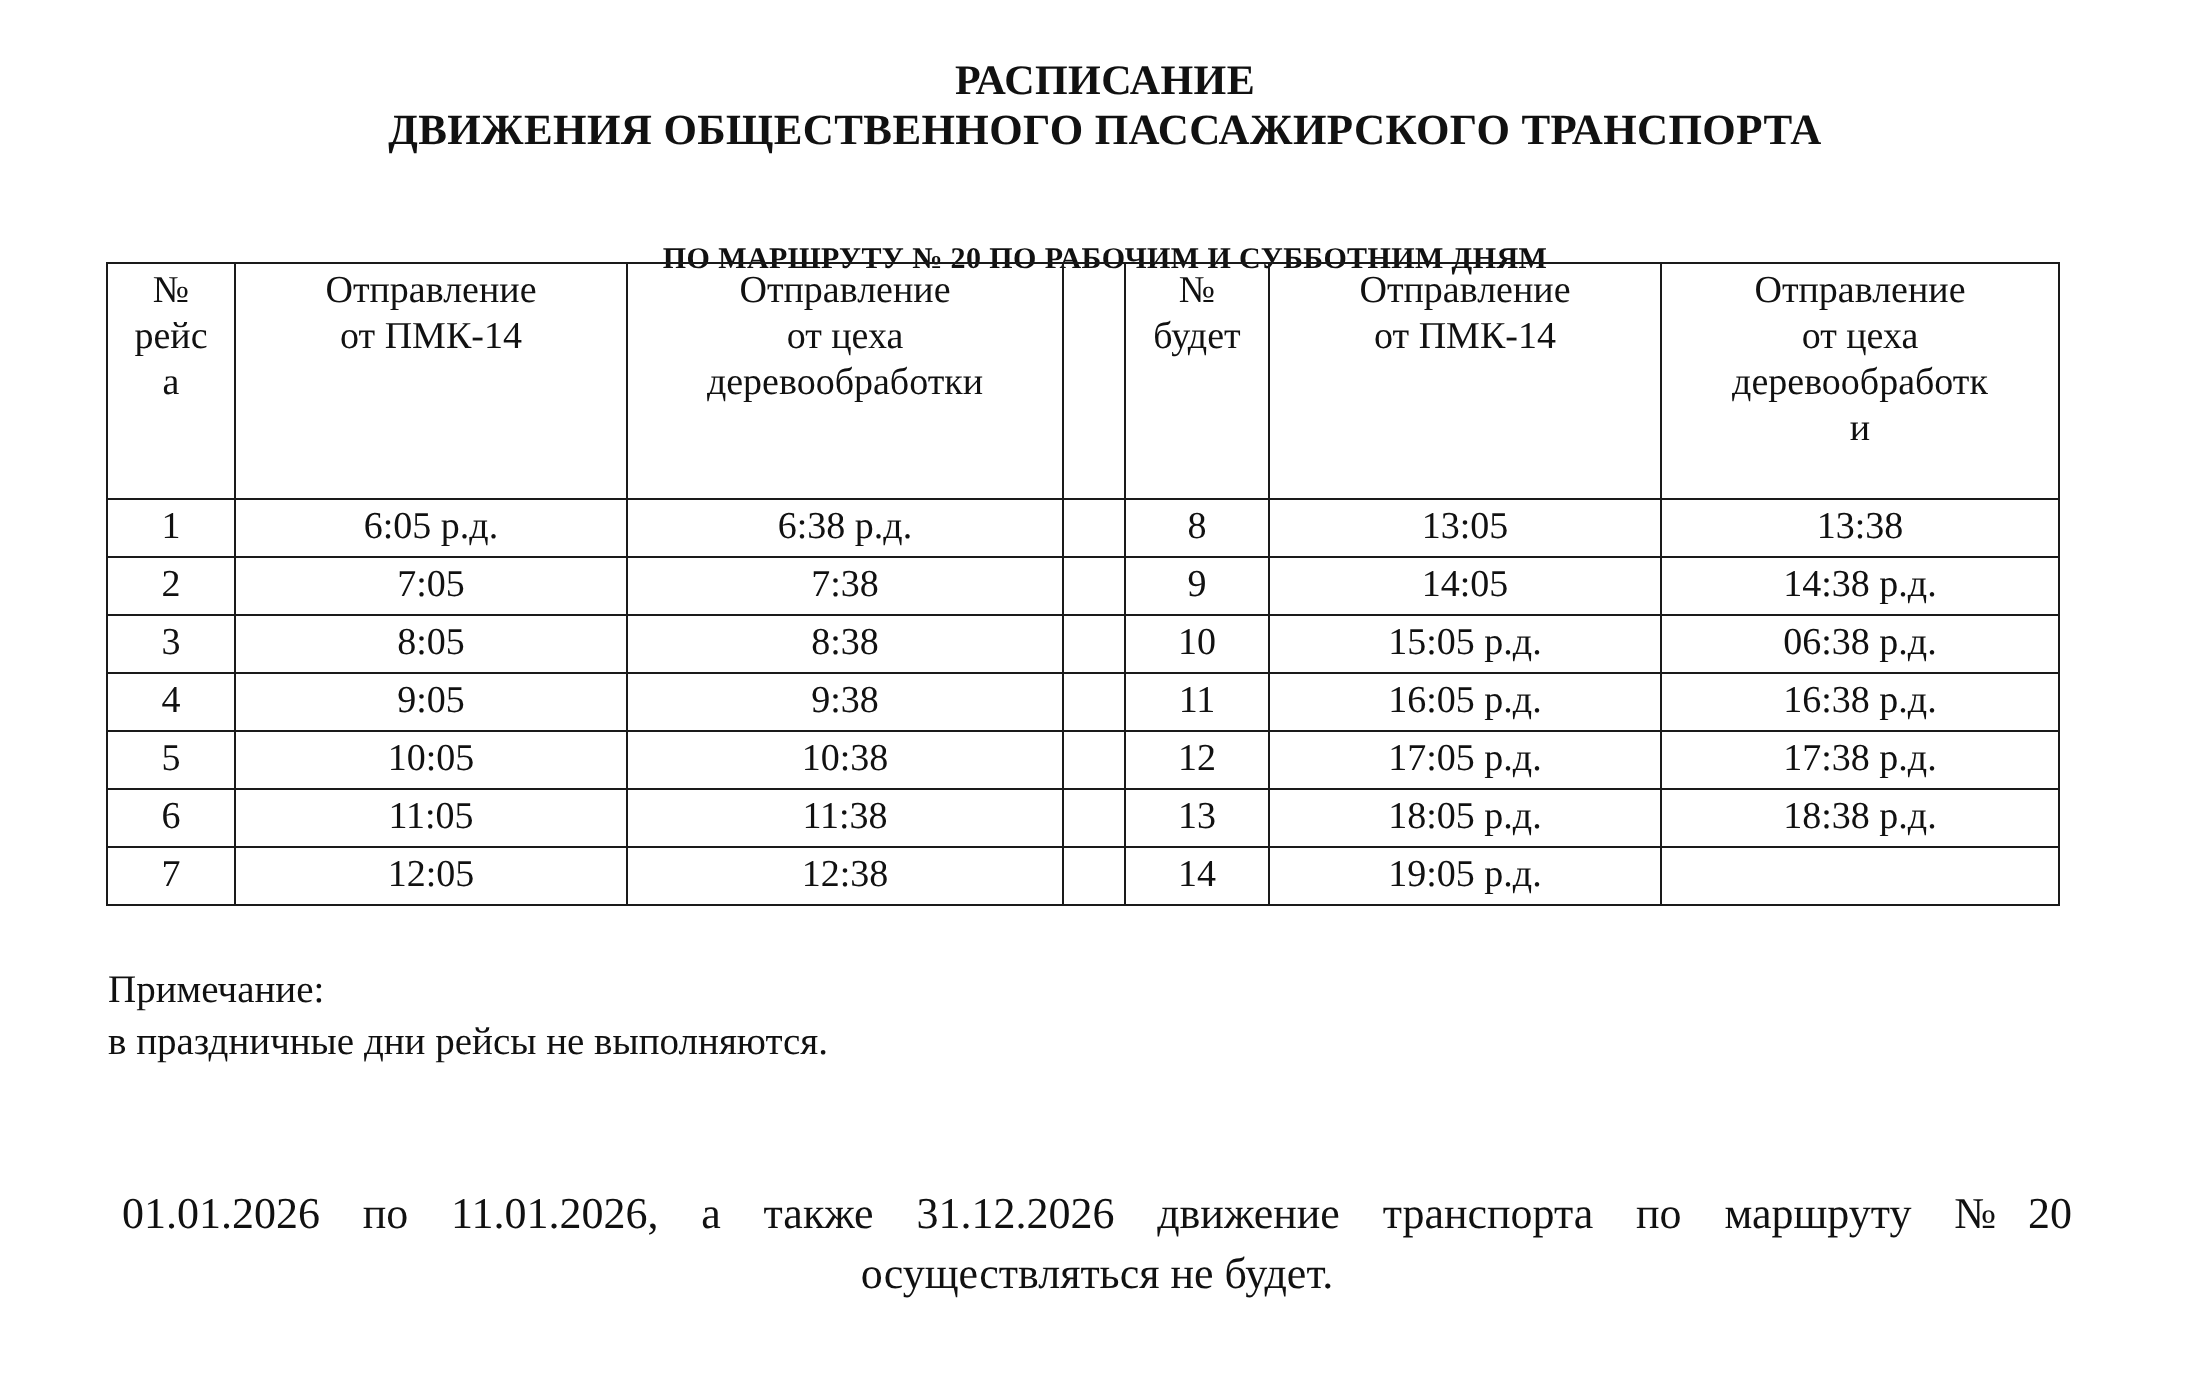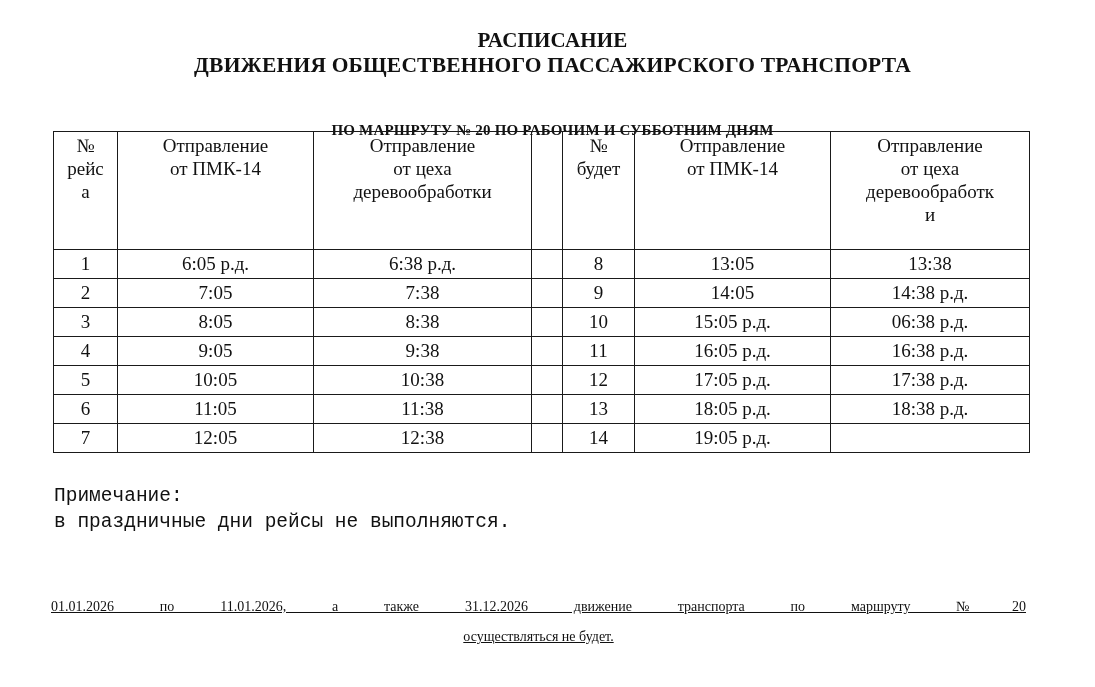--- a/index.html
+++ b/index.html
@@ -87,32 +87,31 @@
 
   
   .notes {
     position: absolute;
     left: 54px;
     top: 483px;
     width: 600px;
     font-size: 19.5px;
     line-height: 26px;
   }
-  .notes div { white-space: nowrap; font-family: Liberation Mono, monospace; }
+  .notes div { white-space: nowrap; }
 
   .closing {
     position: absolute;
-    left: 51px;
+    left: 61px;
     top: 592px;
     width: 975px;
-    font-size: 14px;
+    font-size: 22px;
     line-height: 30px;
     text-align: justify;
     text-justify: inter-word;
-    text-decoration: underline;
   }
   .closing .last-line { text-align: center; }
 </style>
 </head>
 <body>
 
 <div class="title-block">
   <div class="title-line l1">РАСПИСАНИЕ</div>
   <div class="title-line l2">ДВИЖЕНИЯ ОБЩЕСТВЕННОГО ПАССАЖИРСКОГО ТРАНСПОРТА</div>
   <div class="title-line l3">ПО МАРШРУТУ № 20 ПО РАБОЧИМ И СУББОТНИМ ДНЯМ</div>

